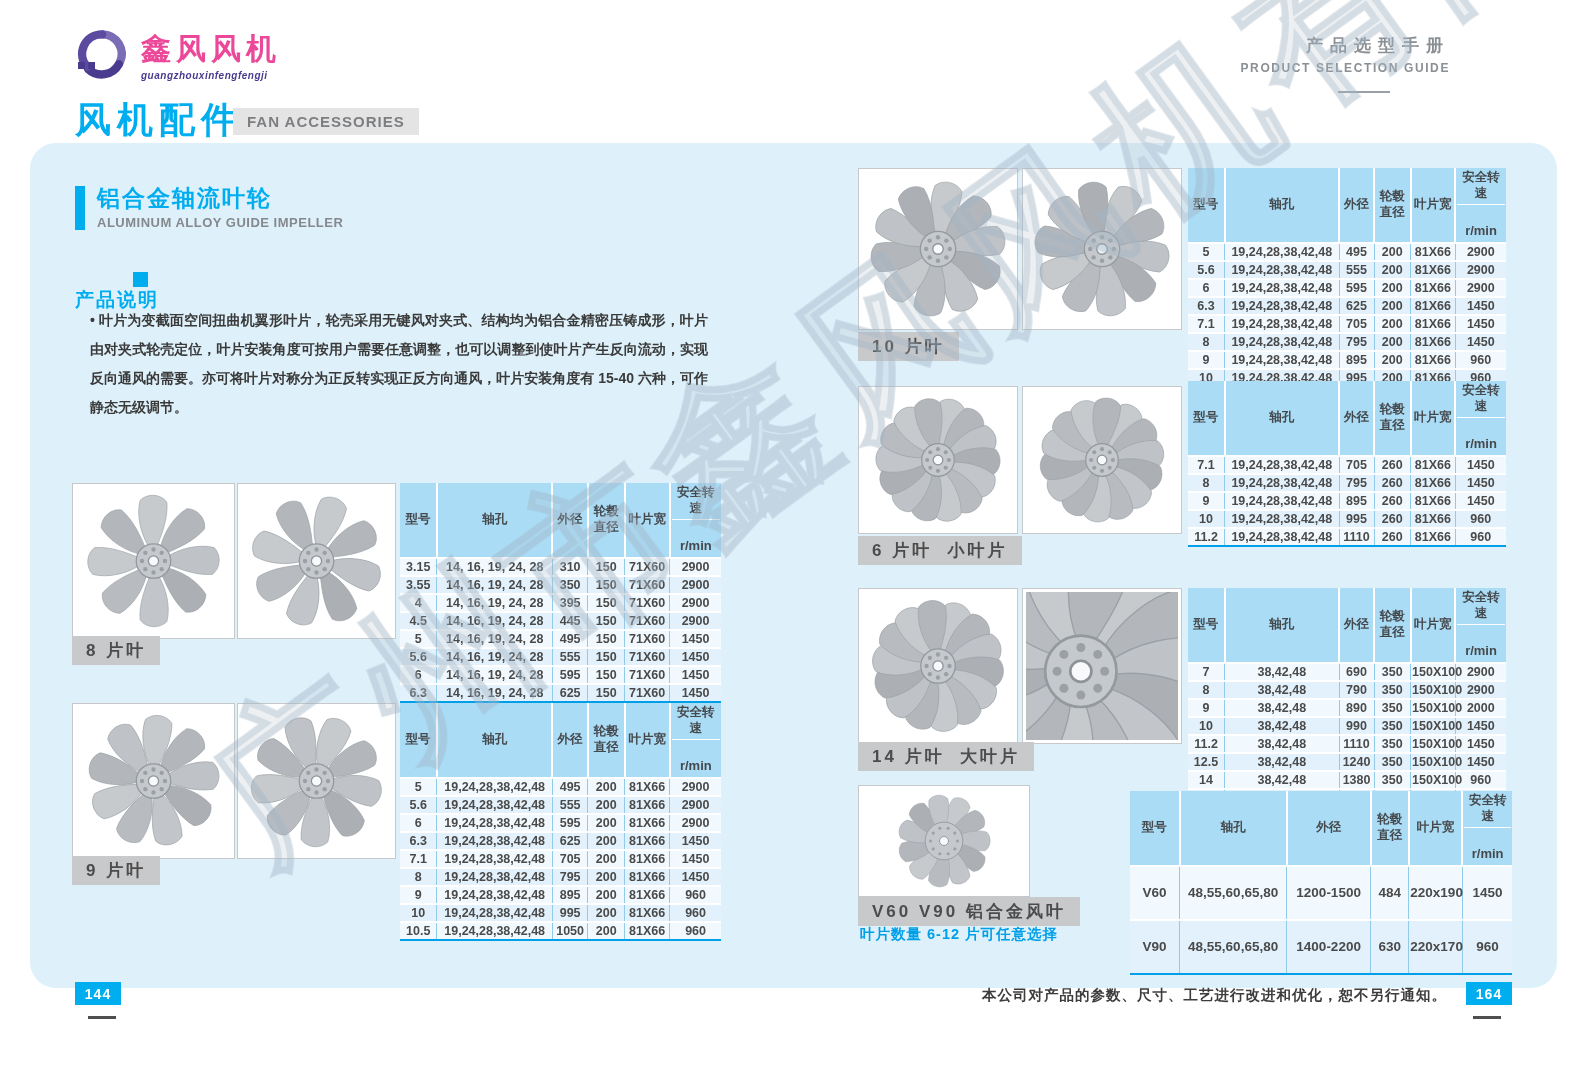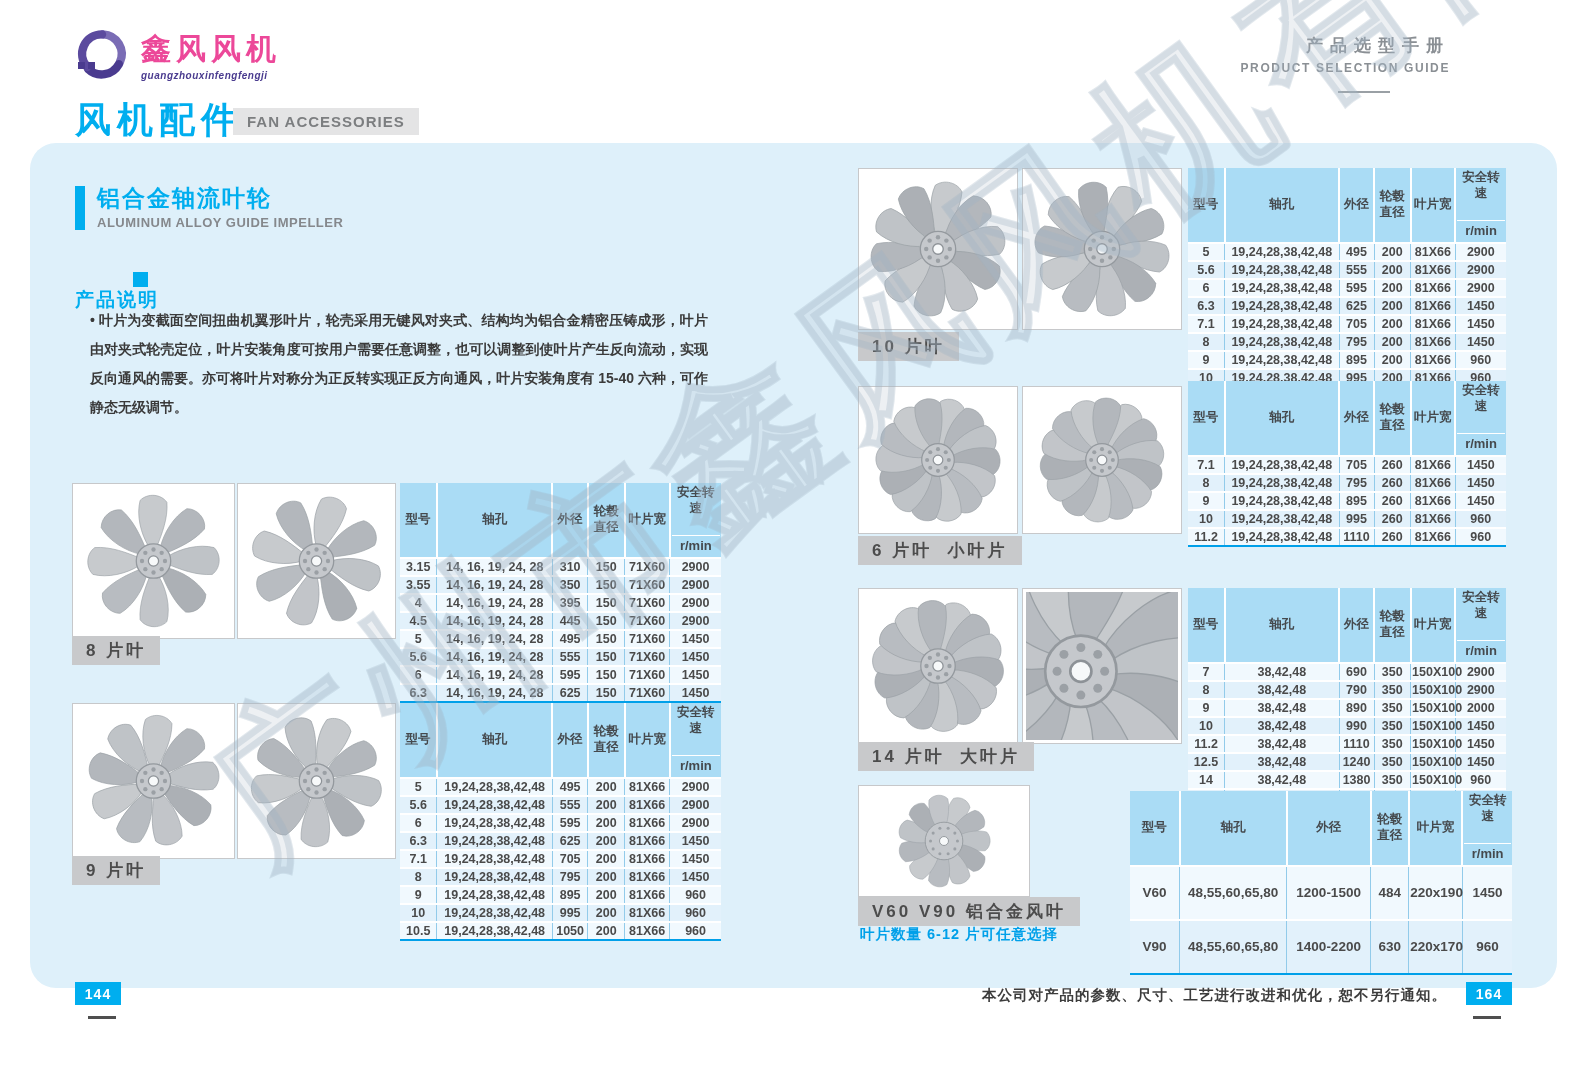--- a/index.html
+++ b/index.html
@@ -44,21 +44,21 @@
   .tag{position:absolute;background:#c8c9cb;color:#4c4c4c;font-weight:bold;font-size:17px;
        padding:3px 14px;letter-spacing:3px;white-space:pre;}
   .v60-note{position:absolute;left:860px;top:925px;color:#00A0E9;font-size:14.5px;font-weight:bold;letter-spacing:1px;}
 
   
   .spec{position:absolute;}
   .spec table{width:100%;border-collapse:collapse;table-layout:fixed;border-bottom:2px solid #00A0E9;}
   .spec th{background:#aadcf5;color:#45494d;font-size:12.5px;font-weight:bold;height:44px;
            padding:2px 1px;vertical-align:middle;white-space:pre-line;line-height:1.25;}
   .spec th + th{border-left:2px solid #ffffff;}
-  .spec .h-sub{border-top:1px solid #ffffff;margin-top:19px;padding-top:2px;font-size:13px;}
+  .spec .h-sub{border-top:1px solid #ffffff;margin-top:3px;padding-top:18px;font-size:13px;}
   .spec td{text-align:center;font-size:12.5px;font-weight:bold;color:#4a4a4a;height:16px;
            padding:0 1px;border-top:2px solid #ffffff;}
   .spec td + td{border-left:1px solid #92cbea;}
   .spec tbody tr:nth-child(odd) td{background:#f1f9fe;}
   .spec tbody tr:nth-child(even) td{background:#e2f1fb;}
   .spec.tall td{height:52px;font-size:13.5px;}
   .spec.tall th{height:48px;}
 
   
   .watermark{position:absolute;left:110px;top:330px;width:1600px;transform:rotate(-36deg);transform-origin:40% 50%;

